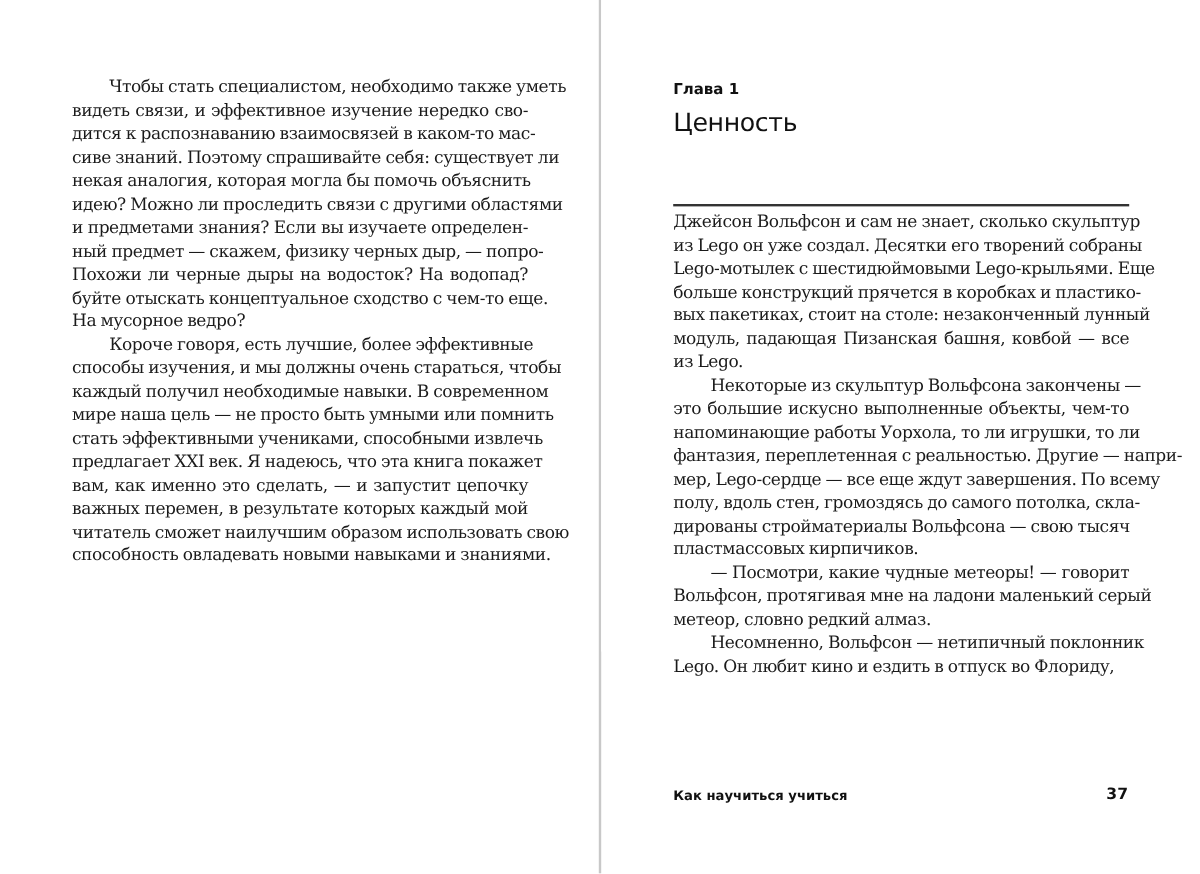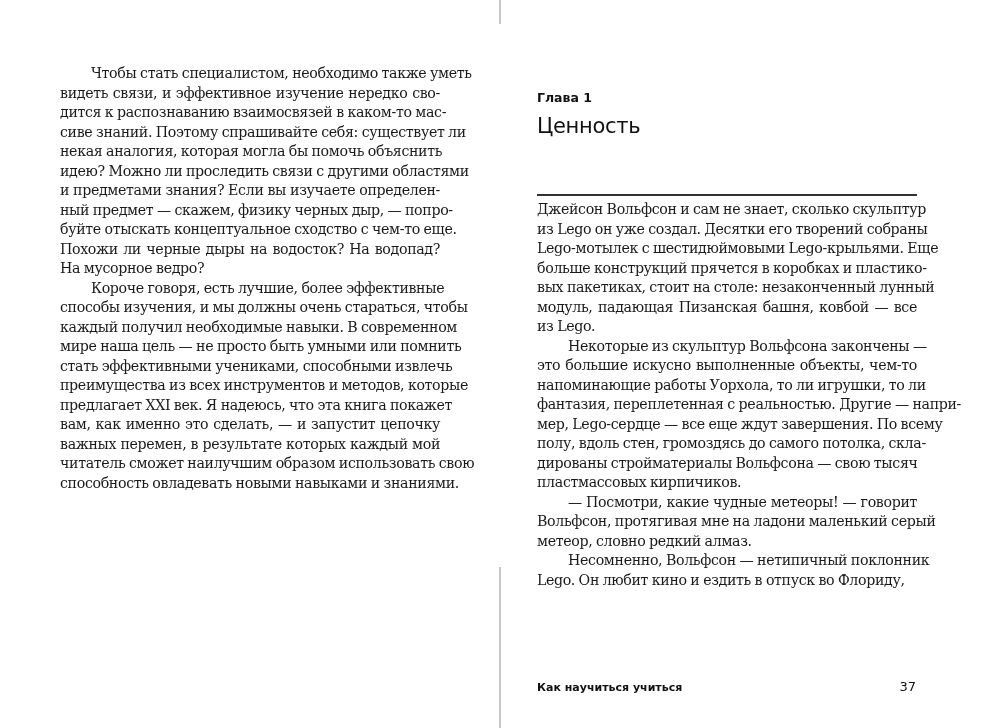--- a/index.html
+++ b/index.html
@@ -2,21 +2,21 @@
 <html><head>
 <meta charset="utf-8">
 <style>
   html, body { margin: 0; padding: 0; }
   body {
     width: 1000px; height: 728px; background: #ffffff; position: relative; overflow: hidden;
     color: #1a1a1a;
   }
   .page { position: absolute; top: 0; height: 543px; background: #fff; }
   .page-left { left: 0; width: 499px; }
-  .page-right { left: 477px; width: 499px; margin-top: 24px; }
+  .page-right { left: 501px; width: 499px; }
   .gutter { position: absolute; left: 499px; top: 0; width: 2px; height: 728px; background: #c8c8c8; }
 
   .body-text {
     font-family: "DejaVu Serif", serif;
     font-size: 14.2px;
     line-height: 19.5px;
     text-align: justify;
     letter-spacing: -0.35px;
     word-spacing: -0.5px;
     hyphens: manual;
@@ -37,48 +37,47 @@
     font-family: "DejaVu Sans", sans-serif; font-weight: normal; font-size: 21px; color: #111; letter-spacing: -0.3px;
   }
   .chapter-rule { position: absolute; left: 60px; top: 170px; width: 380px; height: 1.5px; background: #333; }
 
   .footer-title {
     position: absolute; left: 60px; top: 657px;
     font-family: "DejaVu Sans", sans-serif; font-weight: bold; font-size: 11px; color: #111;
   }
   .page-number {
     position: absolute; right: 60px; top: 655px;
-    font-family: "DejaVu Sans", sans-serif; font-weight: normal; font-size: 13px; color: #111;
+    font-family: "DejaVu Sans", sans-serif; font-weight: bold; font-size: 13px; color: #111;
   }
 </style>
 </head>
 <body>
 
 <div class="page page-left">
   <div class="body-text left-text" id="left-text">
       <div>
         <span class="line indent">Чтобы стать специалистом, необходимо также уметь</span>
         <span class="line">видеть связи, и эффективное изучение нередко сво-</span>
         <span class="line">дится к распознаванию взаимосвязей в каком-то мас-</span>
         <span class="line">сиве знаний. Поэтому спрашивайте себя: существует ли</span>
         <span class="line">некая аналогия, которая могла бы помочь объяснить</span>
         <span class="line">идею? Можно ли проследить связи с другими областями</span>
         <span class="line">и предметами знания? Если вы изучаете определен-</span>
         <span class="line">ный предмет — скажем, физику черных дыр, — попро-</span>
+        <span class="line">Похожи ли черные дыры на водосток? На водопад?</span>
         <span class="line">буйте отыскать концептуальное сходство с чем-то еще.</span>
-        <span class="line">Похожи ли черные дыры на водосток? На водопад?</span>
         <span class="line last">На мусорное ведро?</span>
       </div>
       <div>
         <span class="line indent">Короче говоря, есть лучшие, более эффективные</span>
         <span class="line">способы изучения, и мы должны очень стараться, чтобы</span>
         <span class="line">каждый получил необходимые навыки. В современном</span>
         <span class="line">мире наша цель — не просто быть умными или помнить</span>
         <span class="line">стать эффективными учениками, способными извлечь</span>
-        <span class="line">преимущества из всех инструментов и методов, которые</span>
         <span class="line">предлагает XXI век. Я надеюсь, что эта книга покажет</span>
         <span class="line">вам, как именно это сделать, — и запустит цепочку</span>
         <span class="line">важных перемен, в результате которых каждый мой</span>
         <span class="line">читатель сможет наилучшим образом использовать свою</span>
         <span class="line last">способность овладевать новыми навыками и знаниями.</span>
       </div>
     </div>
 </div>
 
 <div class="gutter"></div>

